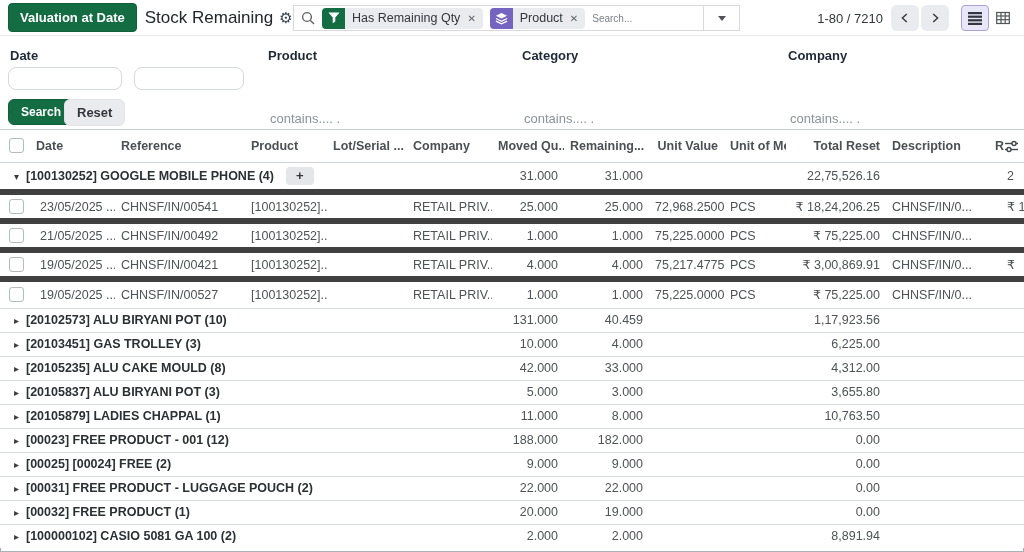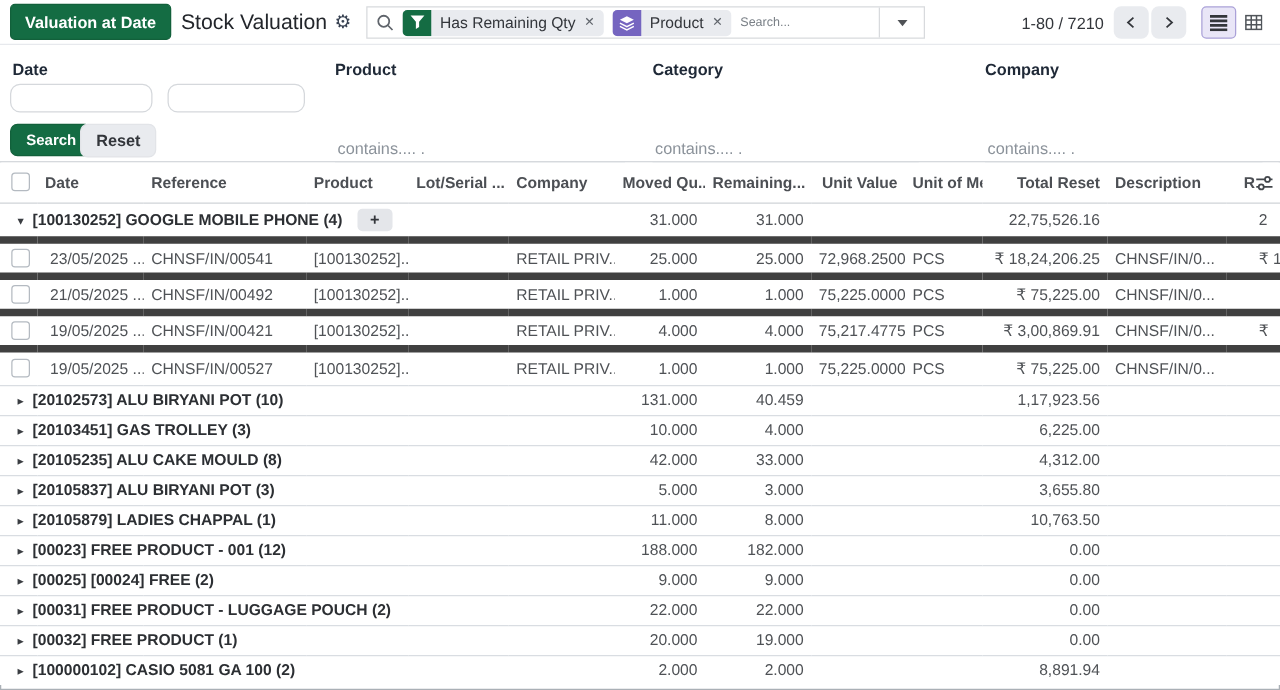--- a/index.html
+++ b/index.html
@@ -75,21 +75,21 @@
   .optional-cols { position:absolute; top:9px; right:5px; cursor:pointer; background:#fff; display:flex; }
 </style>
 </head>
 <body>
 
 <div class="screen">
 
   <header class="topbar">
     <button class="btn-primary">Valuation at Date</button>
     <div class="title-wrap">
-      <span class="page-title">Stock Valuation</span>
+      <span class="page-title">Stock Remaining</span>
       <span class="gear">⚙</span>
     </div>
 
     <div class="searchbar">
       <span class="mag">
         <svg width="14" height="14" viewBox="0 0 14 14">
             <circle cx="6" cy="6" r="4.4" fill="none" stroke="#5f646b" stroke-width="1.4"></circle>
             <line x1="9.4" y1="9.4" x2="13" y2="13" stroke="#5f646b" stroke-width="1.4"></line>
           </svg>
       </span>

